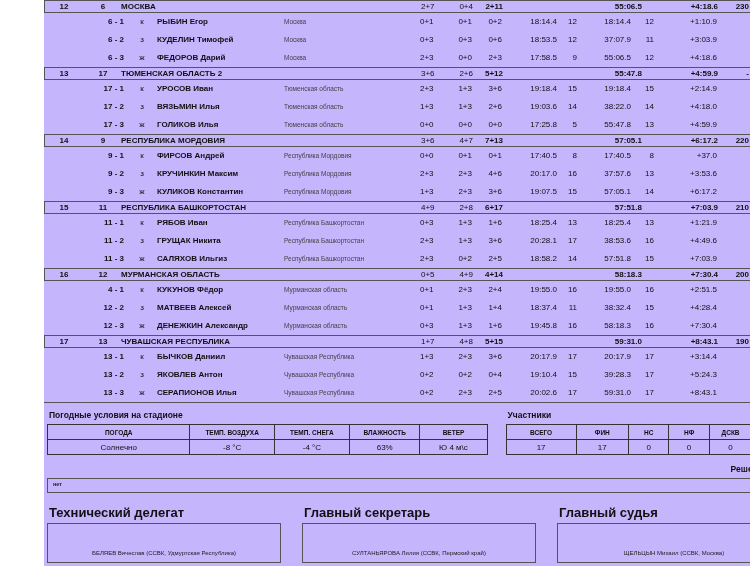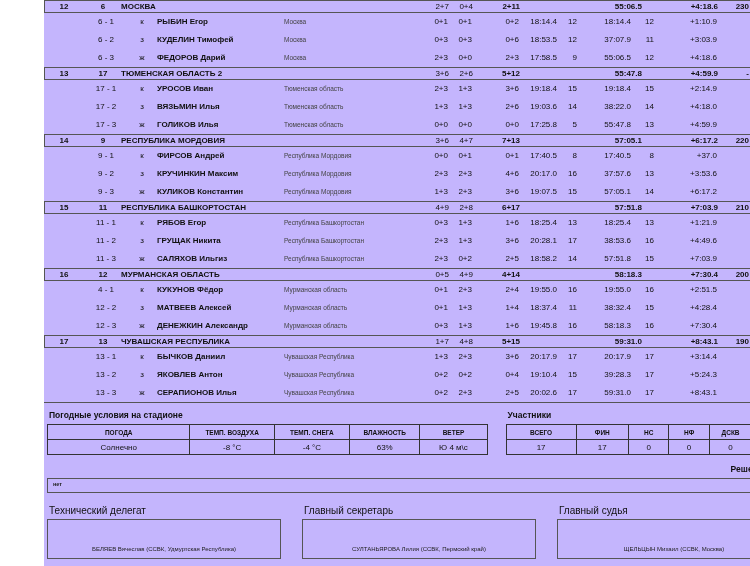--- a/index.html
+++ b/index.html
@@ -9,27 +9,27 @@
   .teams{border-bottom:1px solid #555;}
   .team-block{width:100%;}
   .hrow{position:relative;height:13px;line-height:12px;border:1px solid #555;
         box-sizing:border-box;font-size:8px;font-weight:bold;}
   .arow{position:relative;height:18px;line-height:18px;font-size:8px;}
   .hrow span,.arow span{position:absolute;top:0;white-space:nowrap;}
   
   .c-rank{left:6px;width:26px;text-align:center;}
   .c-bib{left:44px;width:28px;text-align:center;}
   .c-tname{left:76px;}
-  .c-num{left:44px;width:36px;text-align:center;font-weight:normal;}
+  .c-num{left:44px;width:36px;text-align:right;font-weight:bold;}
   .c-leg{left:92px;width:12px;text-align:center;font-weight:normal;}
   .c-aname{left:113px;font-weight:bold;}
   .c-region{left:240px;font-size:6.5px;color:#444;font-weight:normal;}
-  .c-s1{left:376px;width:28px;text-align:right;font-weight:normal;}
+  .c-s1{left:376px;width:28px;text-align:left;font-weight:normal;}
   .c-s2{left:404px;width:24px;text-align:right;font-weight:normal;}
-  .c-st{left:445px;width:30px;text-align:right;}
+  .c-st{left:428px;width:30px;text-align:right;}
   .c-lt{left:460px;width:53px;text-align:right;}
   .c-lr{left:515px;width:18px;text-align:right;}
   .c-ct{left:533px;width:54px;text-align:right;}
   .c-httime{left:533px;width:64px;text-align:right;}
   .c-cr{left:589px;width:21px;text-align:right;}
   .c-bh{left:612px;width:61px;text-align:right;}
   .c-pts{left:676px;width:28px;text-align:right;}
   .arow .c-st,.arow .c-lt,.arow .c-lr,.arow .c-ct,.arow .c-cr,.arow .c-bh{font-weight:normal;}
   
   .info-row{display:flex;padding:0 3px;margin-top:7px;}
@@ -39,21 +39,21 @@
                 white-space:nowrap;overflow:hidden;}
   td.mh{font-size:6.5px;font-weight:bold;}
   td.mv{font-size:8px;}
   .part-group{margin-left:18px;}
   .jury{margin-top:9px;}
   .jury .sec-title{text-align:right;margin:0 0 4px 0;}
   .jury-box{margin:0 3px;height:15px;border:1px solid #555;box-sizing:border-box;
             font-size:5.5px;font-weight:bold;padding:2px 0 0 5px;color:#222;}
   .officials{display:flex;justify-content:space-between;padding:0 3px;margin-top:12px;}
   .off-group{width:234px;}
-  .off-label{font-size:10px;font-weight:normal;margin:0 0 3px 2px;}
+  .off-label{font-size:13px;font-weight:bold;margin:0 0 3px 2px;}
   .off-box{height:40px;border:1px solid #555;box-sizing:border-box;display:flex;
            align-items:flex-end;justify-content:center;padding-bottom:6px;}
   .off-name{font-size:6px;color:#222;white-space:nowrap;}
 </style>
 </head>
 <body>
 
 <div class="page">
 
   <div class="teams">
@@ -237,21 +237,21 @@
       <span class="c-s2">2+8</span>
       <span class="c-st">6+17</span>
       <span class="c-httime">57:51.8</span>
       <span class="c-bh">+7:03.9</span>
       <span class="c-pts">210</span>
     </div>
     <div>
           <div class="arow">
     <span class="c-num">11 - 1</span>
     <span class="c-leg">к</span>
-    <span class="c-aname">РЯБОВ Егор</span>
+    <span class="c-aname">РЯБОВ Иван</span>
     <span class="c-region">Республика Башкортостан</span>
     <span class="c-s1">0+3</span>
     <span class="c-s2">1+3</span>
     <span class="c-st">1+6</span>
     <span class="c-lt">18:25.4</span>
     <span class="c-lr">13</span>
     <span class="c-ct">18:25.4</span>
     <span class="c-cr">13</span>
     <span class="c-bh">+1:21.9</span>
   </div>

